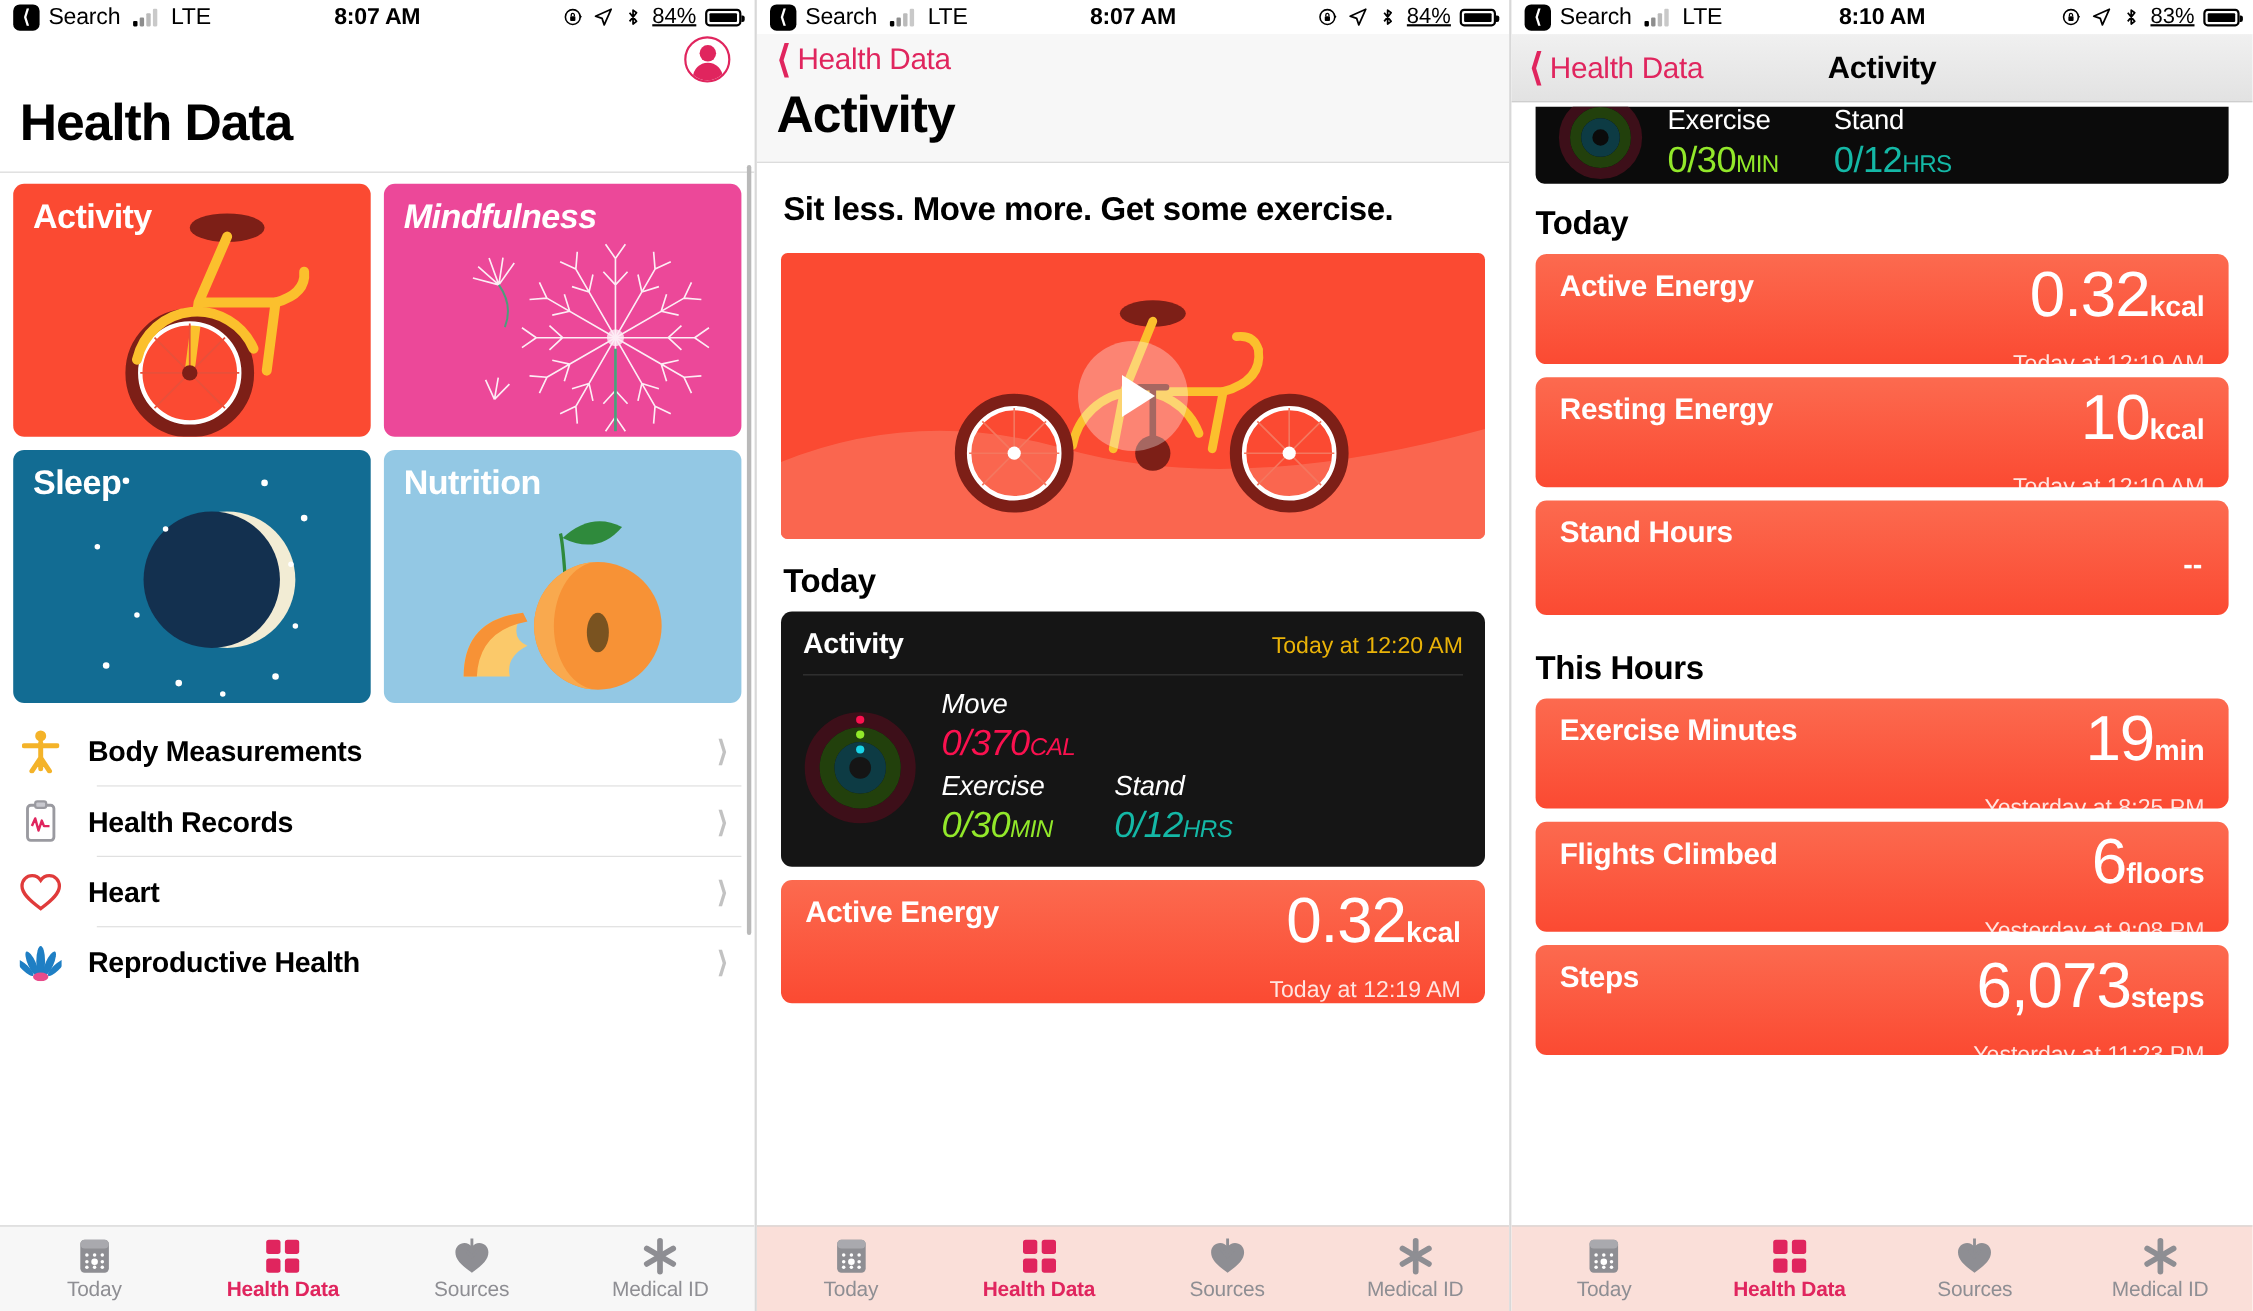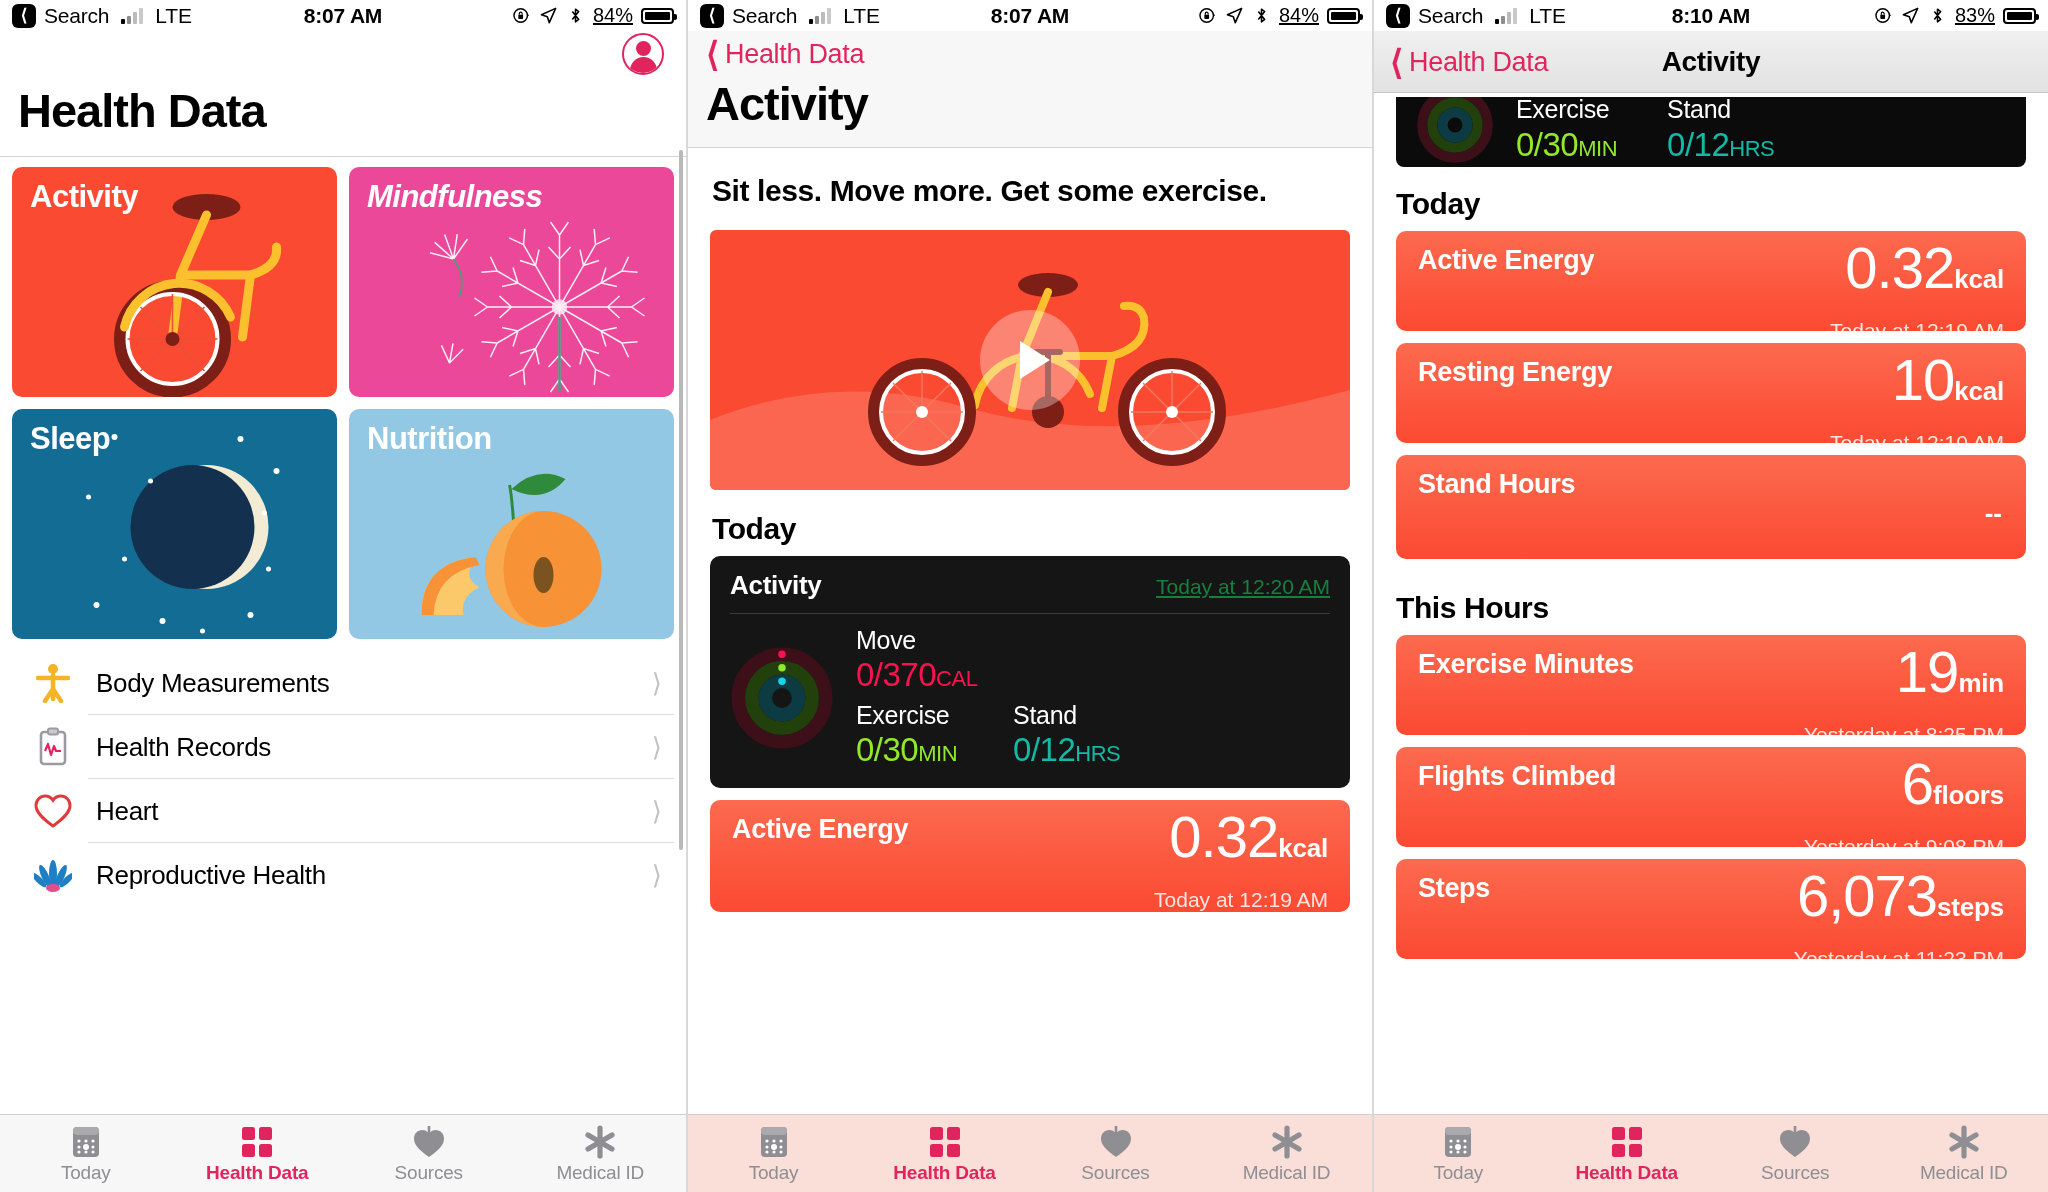--- a/index.html
+++ b/index.html
@@ -84,22 +84,23 @@
     font-size: 31px; font-weight: 700; color: #fff; letter-spacing: -0.5px;
   }
   .t-activity { background: #fb4a32; }
   .t-mindful  { background: #ec4899; font-style: italic; }
   .t-nutrition{ background: #93c8e4; }
   .t-sleep    { background: #126c93; }
   .tile svg { position: absolute; inset: 0; width: 100%; height: 100%; }
 
   .list { padding: 0 0 0 0; }
   .list-row {
-    display: flex; align-items: center; height: 64px; padding-left: 28px;
+    display: flex; align-items: center; height: 64px; padding-left: 12px;
     position: relative;
+    font-weight: bold;
   }
   .list-row .rowline {
     position: absolute; left: 88px; right: 12px; bottom: 0; height: 1px; background: #ddd;
   }
   .list-icon { width: 50px; display: flex; align-items: center; justify-content: center; }
   .list-text { font-size: 26px; color: #000; margin-left: 18px; letter-spacing: -0.3px; }
   .chev { margin-left: auto; margin-right: 24px; color: #c2c2c2; font-size: 26px; }
   .scrollbar {
     position: absolute; right: 3px; top: 150px; width: 4px; height: 700px;
     background: #b9b9b9; border-radius: 2px;
@@ -148,23 +149,23 @@
   .sec-title {
     font-size: 30px; font-weight: 700; letter-spacing: -0.4px;
     padding: 22px 24px 10px 24px; color: #000;
   }
   .act-card {
     margin: 0 22px; border-radius: 10px; background: #151515;
     padding: 14px 20px 18px 20px; color: #fff; position: relative;
   }
   .act-head { display: flex; align-items: baseline; padding-bottom: 12px; }
   .act-head .t { font-size: 26px; font-weight: 700; letter-spacing: -0.3px; }
-  .act-head .d { margin-left: auto; font-size: 21px; color: #15803d; text-decoration: underline; }
+  .act-head .d { margin-left: auto; font-size: 21px; color: #eab308; }
   .act-sep { height: 1px; background: #3a3a3a; margin-bottom: 12px; }
-  .act-body { display: flex; align-items: center; gap: 22px; }
+  .act-body { display: flex; align-items: center; gap: 22px; font-style: italic; }
   .rings { width: 104px; height: 104px; flex: none; }
   .metrics { flex: 1; }
   .m-label { font-size: 25px; color: #fff; letter-spacing: -0.3px; line-height: 1.18; }
   .m-value { font-size: 33px; font-weight: 400; letter-spacing: -0.5px; line-height: 1.2; }
   .m-unit { font-size: 22px; font-weight: 500; }
   .m-move { color: #fa114f; }
   .m-ex { color: #92e82a; }
   .m-st { color: #14b8a6; }
   .m-cols { display: flex; gap: 56px; margin-top: 6px; }
 

